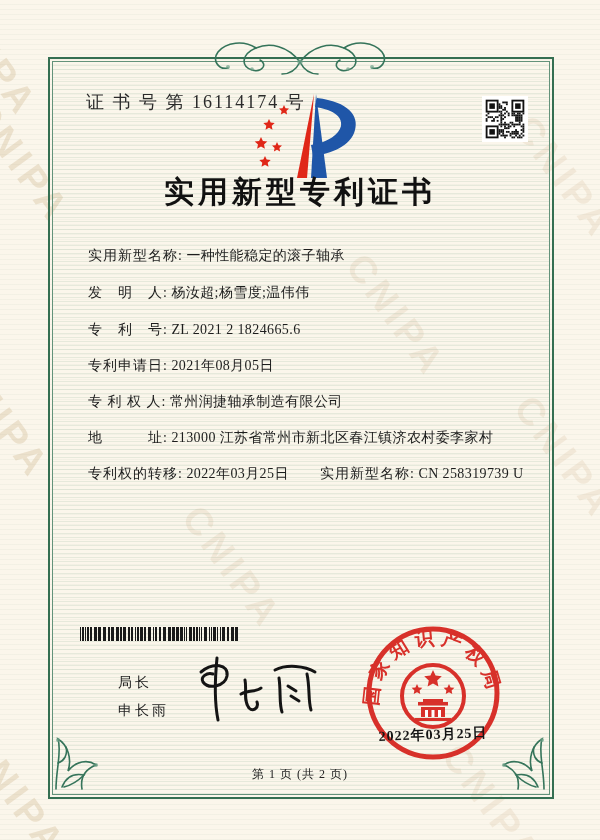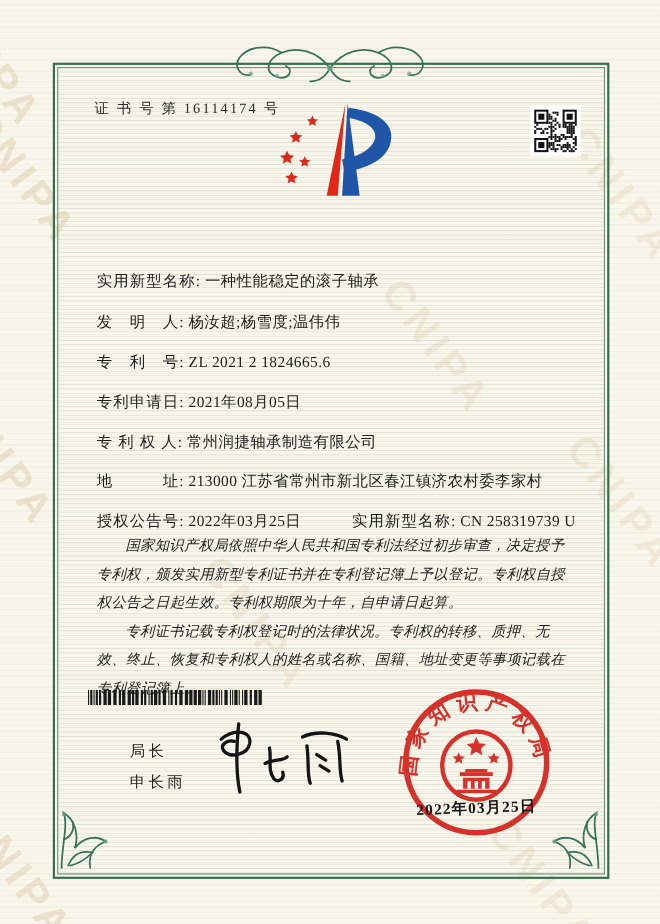--- a/index.html
+++ b/index.html
@@ -19,21 +19,21 @@
   .frame{position:absolute;left:48px;top:57px;width:502px;height:738px;border:2px solid #356f52;}
   .frame-inner{
     position:absolute;inset:2px;border:1px solid #63927a;
     background:repeating-linear-gradient(0deg, rgba(120,165,135,0.16) 0 1px, transparent 1px 4px);
   }
   .ornament-top{position:absolute;left:50%;top:36px;transform:translateX(-50%);}
   .ornament-corner{position:absolute;}
   .ornament-corner.bl{left:52px;bottom:47px;}
   .ornament-corner.br{right:52px;bottom:47px;transform:scaleX(-1);}
   
-  .cert-no{position:absolute;left:86px;top:90px;font-size:13px;letter-spacing:2px;color:#2a2a2a;}
+  .cert-no{position:absolute;left:86px;top:90px;font-size:18px;letter-spacing:2px;color:#2a2a2a;}
   .qr{position:absolute;left:482px;top:96px;width:46px;height:46px;background:#fff;}
   .logo{position:absolute;left:253px;top:90px;}
   .title{
     position:absolute;left:0;top:172px;width:100%;text-align:center;
     font-size:30px;font-weight:bold;letter-spacing:4px;color:#111;
   }
   
   .fields{position:absolute;left:88px;top:240px;width:436px;font-size:14px;}
   .field-row{position:absolute;left:0;white-space:nowrap;}
   .field-label{display:inline-block;white-space:pre;color:#1d1d1d;letter-spacing:1px;}
@@ -273,20 +273,21 @@
 
     <g fill="#e02718">
       <path d="M31,15 l1.5,3.2 3.5,0.4 -2.6,2.4 0.7,3.4 -3.1-1.7 -3.1,1.7 0.7-3.4 -2.6-2.4 3.5-0.4 Z"></path>
       <path d="M15,27 l1.7,3.6 4,0.5 -3,2.7 0.8,3.9 -3.5-2 -3.5,2 0.8-3.9 -3-2.7 4-0.5 Z" transform="translate(1,2)"></path>
       <path d="M5,46 l1.9,4 4.4,0.5 -3.3,3 0.9,4.3 -3.9-2.2 -3.9,2.2 0.9-4.3 -3.3-3 4.4-0.5 Z" transform="translate(3,1)"></path>
       <path d="M24,52 l1.5,3.2 3.5,0.4 -2.6,2.4 0.7,3.4 -3.1-1.7 -3.1,1.7 0.7-3.4 -2.6-2.4 3.5-0.4 Z"></path>
       <path d="M12,66 l1.7,3.6 4,0.5 -3,2.7 0.8,3.9 -3.5-2 -3.5,2 0.8-3.9 -3-2.7 4-0.5 Z"></path>
     </g>
   </svg>
 
+  <div class="title">实用新型专利证书</div>
 
   <div class="fields">
     <div class="field-row" style="top:7px">
       <span class="field-label">实用新型名称:</span>
       <span class="field-value">一种性能稳定的滚子轴承</span>
     </div>
     <div class="field-row" style="top:44px">
       <span class="field-label">发　明　人:</span>
       <span class="field-value">杨汝超;杨雪度;温伟伟</span>
     </div>
@@ -300,33 +301,29 @@
     </div>
     <div class="field-row" style="top:153px">
       <span class="field-label">专 利 权 人:</span>
       <span class="field-value">常州润捷轴承制造有限公司</span>
     </div>
     <div class="field-row" style="top:189px">
       <span class="field-label">地　　　址:</span>
       <span class="field-value">213000 江苏省常州市新北区春江镇济农村委李家村</span>
     </div>
     <div class="field-row" style="top:225px">
-      <span class="field-label">授权公告号:</span>
+      <span class="field-label">专利权的转移:</span>
       <span class="field-value">2022年03月25日</span>
       <span class="pair2">
         <span class="field-label">实用新型名称:</span>
         <span class="field-value">CN 258319739 U</span>
       </span>
     </div>
   </div>
 
-  <div class="law-text">
-    <p>国家知识产权局依照中华人民共和国专利法经过初步审查，决定授予专利权，颁发实用新型专利证书并在专利登记簿上予以登记。专利权自授权公告之日起生效。专利权期限为十年，自申请日起算。</p>
-    <p>专利证书记载专利权登记时的法律状况。专利权的转移、质押、无效、终止、恢复和专利权人的姓名或名称、国籍、地址变更等事项记载在专利登记簿上。</p>
-  </div>
 
   <svg class="barcode" id="barcode" width="160" height="14" viewBox="0 0 160 14">
       <rect x="0" y="0" width="1" height="14" fill="#1a1a1a"></rect>
       <rect x="2" y="0" width="2" height="14" fill="#1a1a1a"></rect>
       <rect x="5" y="0" width="1" height="14" fill="#1a1a1a"></rect>
       <rect x="7" y="0" width="2" height="14" fill="#1a1a1a"></rect>
       <rect x="10" y="0" width="2" height="14" fill="#1a1a1a"></rect>
       <rect x="14" y="0" width="3" height="14" fill="#1a1a1a"></rect>
       <rect x="18" y="0" width="3" height="14" fill="#1a1a1a"></rect>
       <rect x="23" y="0" width="3" height="14" fill="#1a1a1a"></rect>
@@ -409,14 +406,15 @@
       </g>
       <g fill="#fff">
         <rect x="63" y="88" width="3" height="7"></rect>
         <rect x="69.5" y="88" width="3" height="7"></rect>
         <rect x="76" y="88" width="3" height="7"></rect>
       </g>
     </g>
   </svg>
   <div class="seal-date">2022年03月25日</div>
 
+  <div class="page-info">第 1 页 (共 2 页)</div>
 
 </div>
 
 </body></html>

